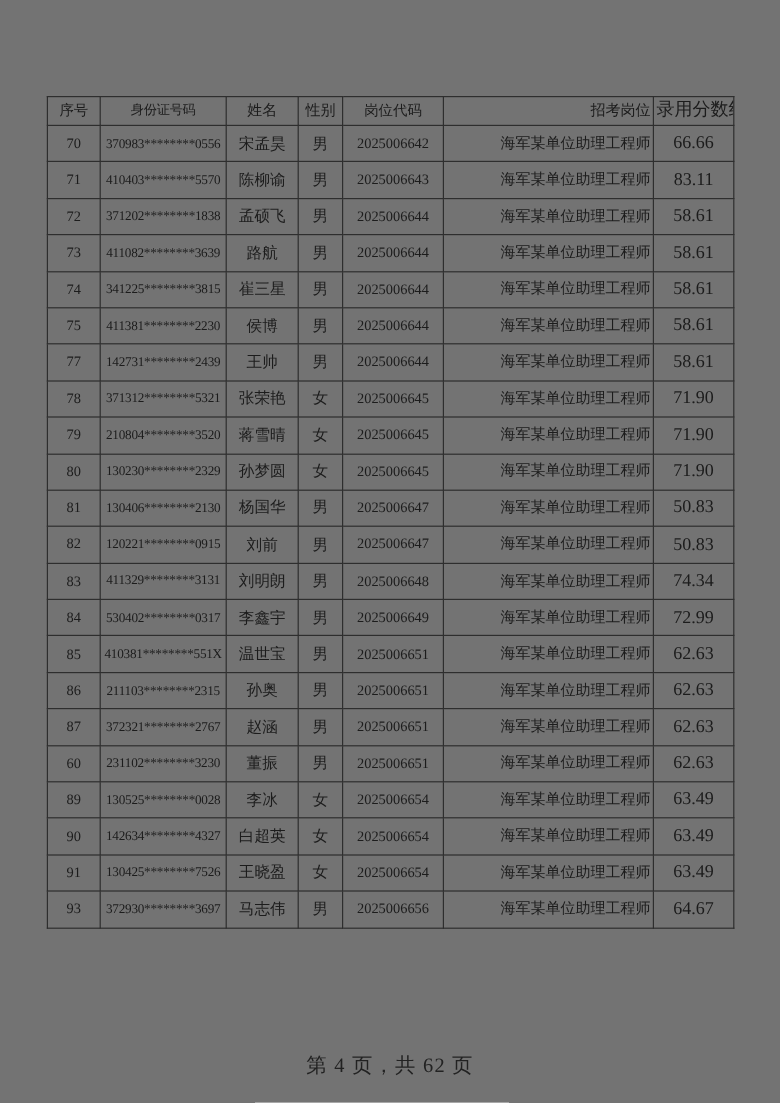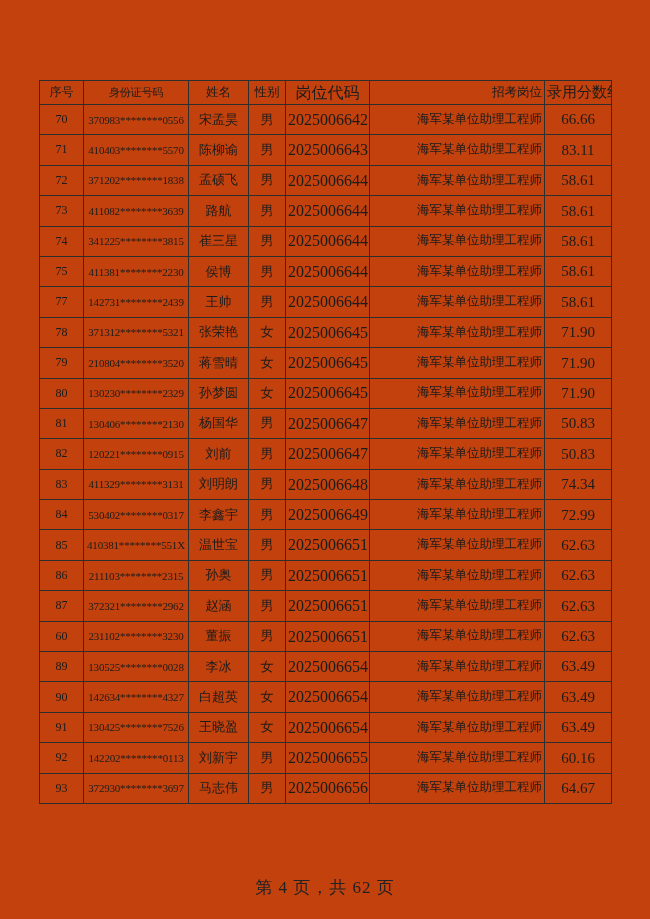--- a/index.html
+++ b/index.html
@@ -4,21 +4,21 @@
 <style>
   html, body {
     margin: 0;
     padding: 0;
     background: #ffffff;
   }
   .page {
     position: relative;
     width: 650px;
     height: 919px;
-    background: #c2410c;
+    background: #737373;
     font-family: "Liberation Serif", "DejaVu Serif", serif;
     color: #1c1c1c;
     overflow: hidden;
   }
   table.tbl {
     position: absolute;
     left: 39px;
     top: 80px;
     width: 572px;
     border-collapse: collapse;
@@ -37,21 +37,21 @@
   }
   .tbl thead th {
     height: 23px;
     font-size: 12.5px;
   }
   .tbl tbody td {
     height: 29.4px;
   }
   
   .tbl .c1 { font-size: 11px; letter-spacing: -0.2px; }   
-  .tbl .c4 { font-size: 16px; }                           
+  .tbl .c4 { font-size: 12px; }                           
   .tbl .c5 { text-align: right; padding-left: 3px; font-size: 12.5px; } 
   .tbl .c6 { font-size: 15px; }                         
   .tbl .c0 { font-size: 12px; }                           
   .footer {
     position: absolute;
     top: 876px;
     left: 0;
     width: 100%;
     text-align: center;
     font-size: 17px;
@@ -225,21 +225,21 @@
           <td class="c0">86</td>
           <td class="c1">211103********2315</td>
           <td class="c2">孙奥</td>
           <td class="c3">男</td>
           <td class="c4">2025006651</td>
           <td class="c5">海军某单位助理工程师</td>
           <td class="c6">62.63</td>
         </tr>
         <tr>
           <td class="c0">87</td>
-          <td class="c1">372321********2962</td>
+          <td class="c1">372321********2767</td>
           <td class="c2">赵涵</td>
           <td class="c3">男</td>
           <td class="c4">2025006651</td>
           <td class="c5">海军某单位助理工程师</td>
           <td class="c6">62.63</td>
         </tr>
         <tr>
           <td class="c0">60</td>
           <td class="c1">231102********3230</td>
           <td class="c2">董振</td>
@@ -269,29 +269,20 @@
         <tr>
           <td class="c0">91</td>
           <td class="c1">130425********7526</td>
           <td class="c2">王晓盈</td>
           <td class="c3">女</td>
           <td class="c4">2025006654</td>
           <td class="c5">海军某单位助理工程师</td>
           <td class="c6">63.49</td>
         </tr>
         <tr>
-          <td class="c0">92</td>
-          <td class="c1">142202********0113</td>
-          <td class="c2">刘新宇</td>
-          <td class="c3">男</td>
-          <td class="c4">2025006655</td>
-          <td class="c5">海军某单位助理工程师</td>
-          <td class="c6">60.16</td>
-        </tr>
-        <tr>
           <td class="c0">93</td>
           <td class="c1">372930********3697</td>
           <td class="c2">马志伟</td>
           <td class="c3">男</td>
           <td class="c4">2025006656</td>
           <td class="c5">海军某单位助理工程师</td>
           <td class="c6">64.67</td>
         </tr>
       </tbody>
   </table>

